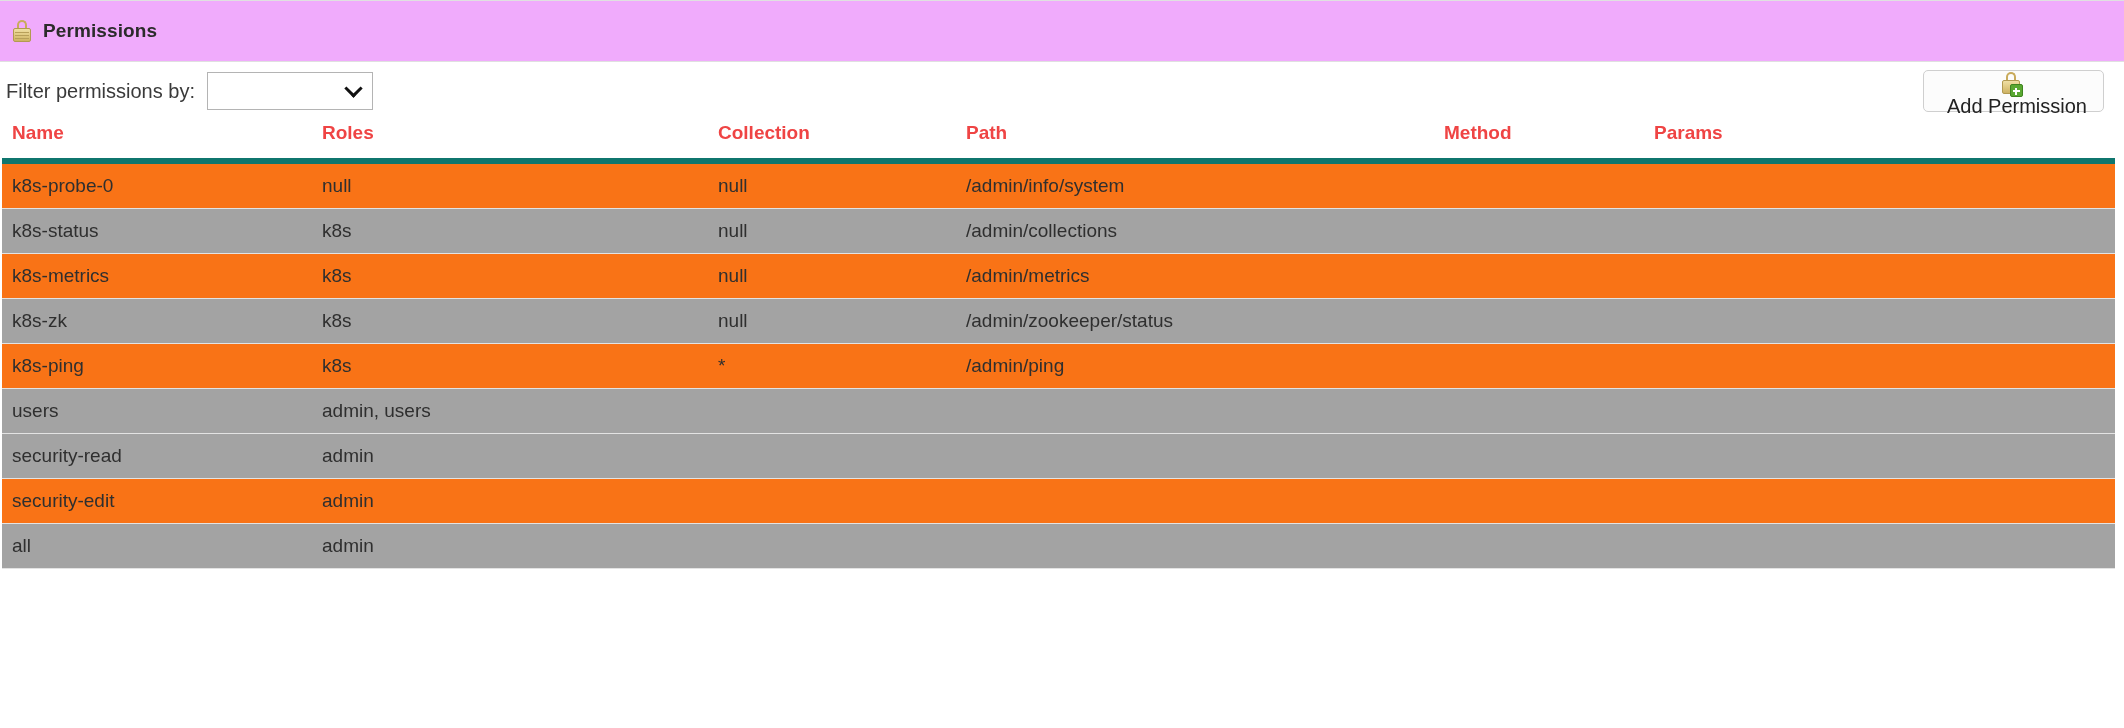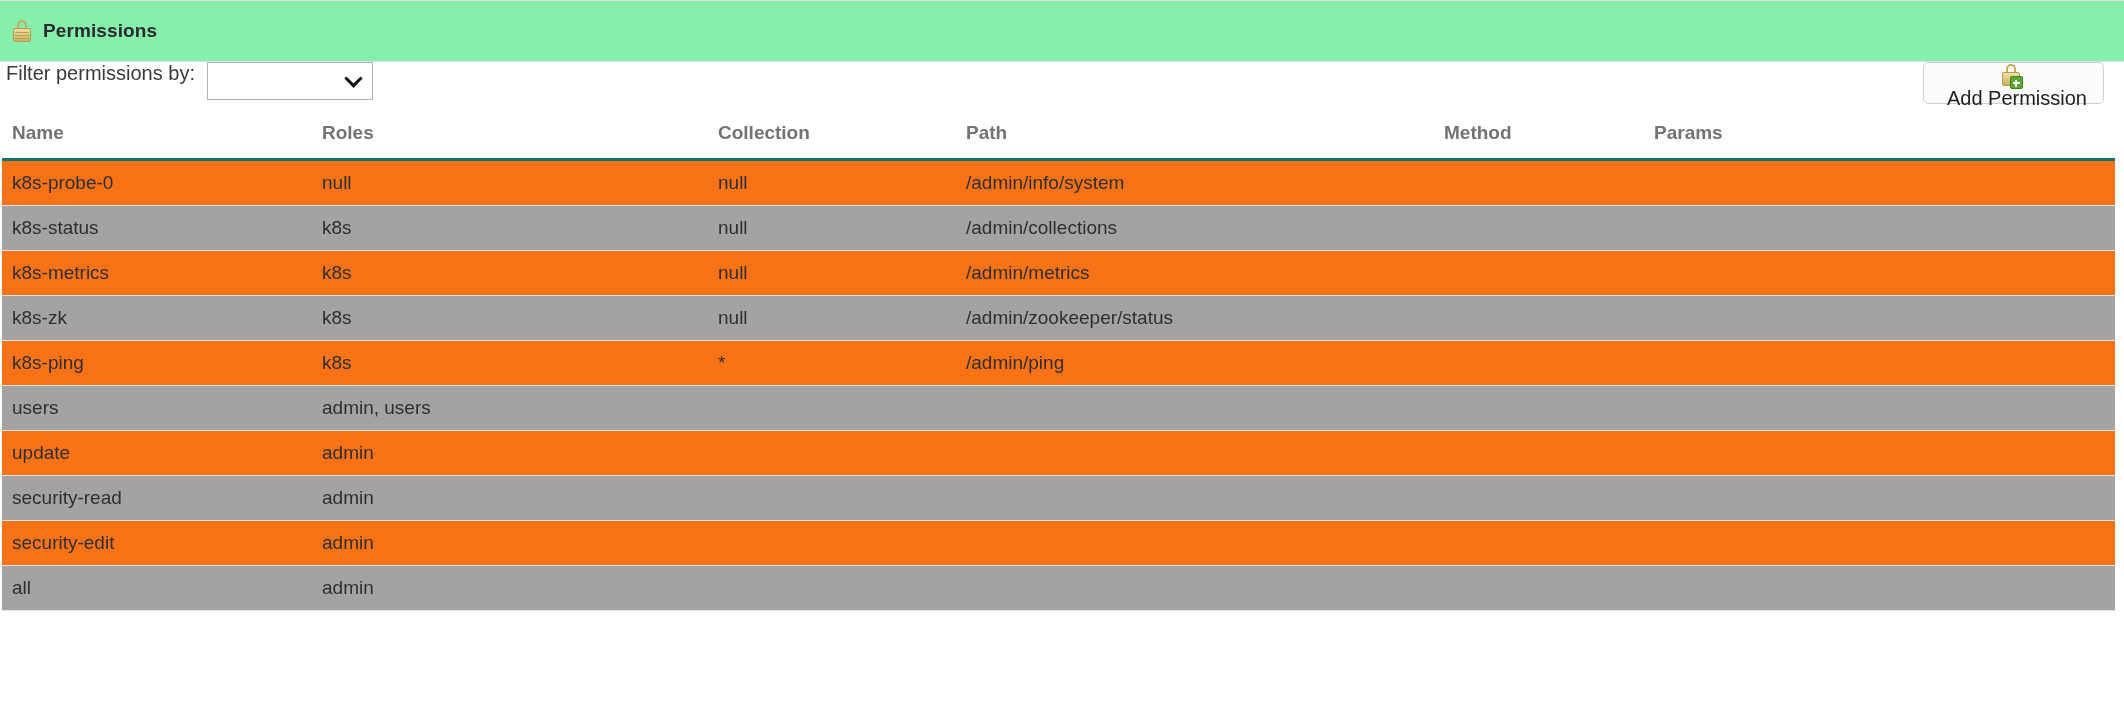--- a/index.html
+++ b/index.html
@@ -11,21 +11,21 @@
     width: 2124px;
     height: 728px;
     font-family: "Liberation Sans", sans-serif;
     color: #333333;
     overflow: hidden;
   }
 
   
   .panel-header {
     height: 62px;
-    background: #86efac;
+    background: #f0abfc;
     border-top: 1px solid #e0e0e0;
     border-bottom: 1px solid #e0e0e0;
     display: flex;
     align-items: center;
     padding-left: 12px;
     box-sizing: border-box;
   }
   .lock-icon {
     width: 20px;
     height: 24px;
@@ -71,20 +71,21 @@
     font-weight: bold;
     color: #2b2b2b;
     letter-spacing: 0.1px;
   }
 
   
   .toolbar {
     position: relative;
     height: 58px;
     display: flex;
+    align-items: center;
     padding: 0 12px 0 2px;
     box-sizing: border-box;
   }
   .filter-label {
     font-size: 20px;
     color: #3a3a3a;
     margin-left: 4px;
     margin-right: 12px;
     white-space: nowrap;
   }
@@ -193,23 +194,23 @@
   }
   table.perm-table {
     width: 100%;
     border-collapse: collapse;
     table-layout: fixed;
   }
   table.perm-table th {
     text-align: left;
     font-size: 19px;
     font-weight: bold;
-    color: #737373;
+    color: #ef4444;
     padding: 2px 0 14px 10px;
-    border-bottom: 3px solid #0f766e;
+    border-bottom: 6px solid #0f766e;
     white-space: nowrap;
   }
   table.perm-table td {
     font-size: 19px;
     color: #2f2f2f;
     padding: 11px 0 11px 10px;
     border-bottom: 1px solid #e3e3e3;
     white-space: nowrap;
     overflow: hidden;
     text-overflow: ellipsis;
@@ -312,28 +313,20 @@
           <td class="col-params"></td>
         </tr>
         <tr class="odd">
           <td class="col-name">users</td>
           <td class="col-roles">admin, users</td>
           <td class="col-collection"></td>
           <td class="col-path"></td>
           <td class="col-method"></td>
           <td class="col-params"></td>
         </tr>
-        <tr class="even">
-          <td class="col-name">update</td>
-          <td class="col-roles">admin</td>
-          <td class="col-collection"></td>
-          <td class="col-path"></td>
-          <td class="col-method"></td>
-          <td class="col-params"></td>
-        </tr>
         <tr class="odd">
           <td class="col-name">security-read</td>
           <td class="col-roles">admin</td>
           <td class="col-collection"></td>
           <td class="col-path"></td>
           <td class="col-method"></td>
           <td class="col-params"></td>
         </tr>
         <tr class="even">
           <td class="col-name">security-edit</td>

